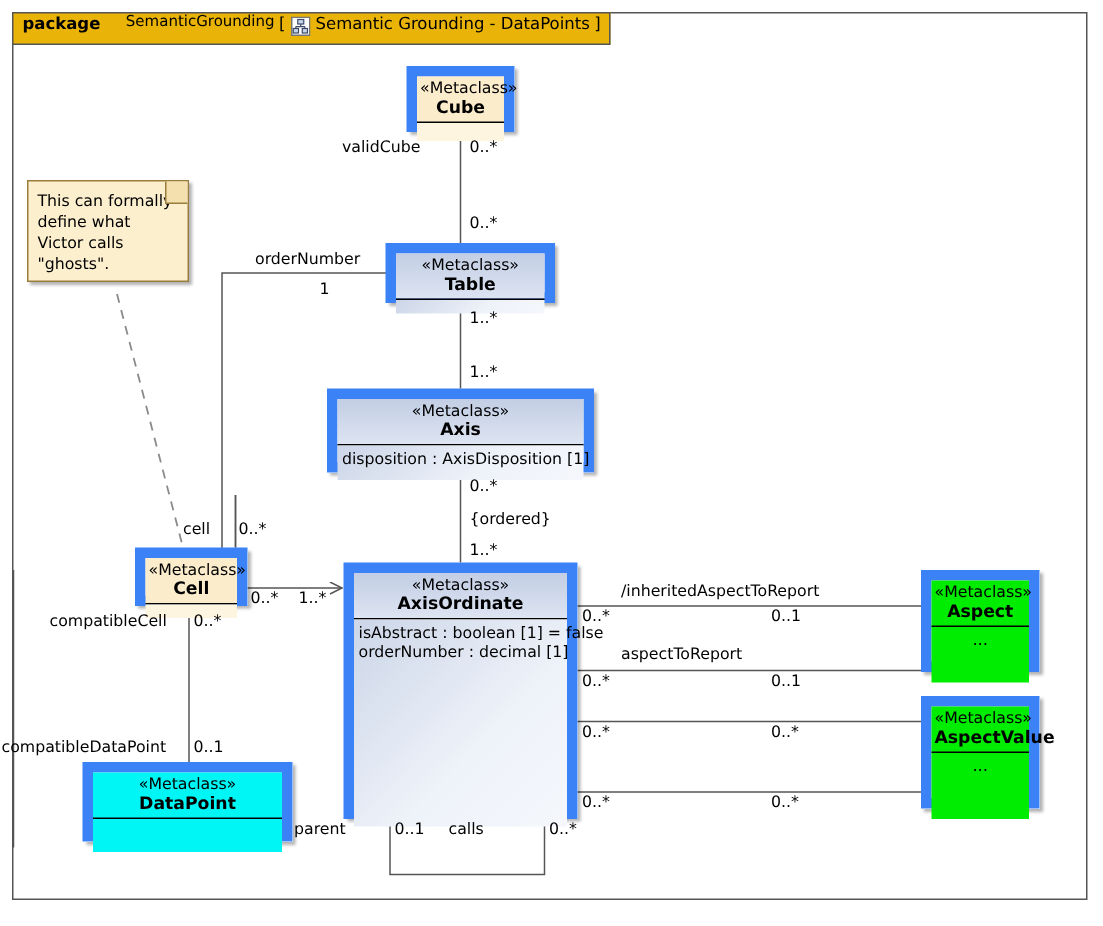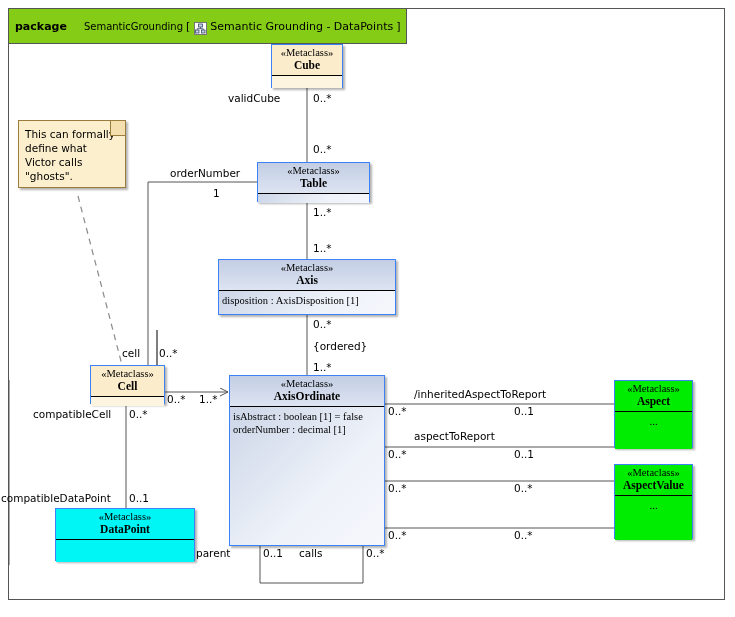--- a/index.html
+++ b/index.html
@@ -5,32 +5,32 @@
   html,body{margin:0;padding:0;background:#ffffff;}
   body{width:735px;height:617px;position:relative;
        font-family:"DejaVu Sans","Liberation Sans",sans-serif;
        -webkit-font-smoothing:none;}
   #canvas{position:absolute;left:0;top:0;width:735px;height:617px;overflow:hidden;}
   svg#wires{position:absolute;left:0;top:0;width:735px;height:617px;}
 
   
   .frame{position:absolute;left:8px;top:8px;width:717px;height:592px;
          border:1px solid #555555;box-sizing:border-box;background:transparent;}
-  .frame-tab{position:absolute;left:8px;top:8px;height:36px;
-             border:1px solid #555555;box-sizing:border-box;background:#84cc16;
-             display:flex;align-items:center;padding:0 6px;white-space:nowrap;}
+  .frame-tab{position:absolute;left:8px;top:8px;height:22px;
+             border:1px solid #555555;box-sizing:border-box;background:#eab308;
+             display:flex;align-items:flex-start;padding:0 6px;white-space:nowrap;}
   .frame-tab .kw{font-weight:bold;font-size:11px;color:#000;}
   .frame-tab .nm{font-size:10px;color:#000;margin-left:17px;}
   .frame-tab .brk{font-size:11px;color:#000;margin-left:3px;}
   .frame-tab .dname{font-size:11px;color:#000;margin-left:3px;}
   .tabicon{width:13px;height:13px;margin-left:4px;display:inline-block;position:relative;}
 
   
-  .cls{position:absolute;box-sizing:border-box;border:1px solid #3b82f6;
-       box-shadow:2px 2px 2px rgba(0,0,0,.30);font-family:Liberation Serif, serif;}
+  .cls{position:absolute;box-sizing:border-box;border:7px solid #3b82f6;
+       box-shadow:2px 2px 2px rgba(0,0,0,.30);}
   .cls .hdr{box-sizing:border-box;text-align:center;padding:2px 2px 3px 2px;
             border-bottom:1px solid #000000;}
   .cls .stereo{font-size:10.5px;line-height:12px;color:#000;}
   .cls .name{font-size:11.5px;line-height:13px;font-weight:bold;color:#000;}
   .cls .body{box-sizing:border-box;}
   .cls .attr{font-size:10.5px;line-height:13px;color:#000;padding-left:3px;white-space:nowrap;}
   .cls .dots{font-size:11px;line-height:14px;color:#000;text-align:center;padding-top:2px;}
 
   
   .blue .hdr{background:linear-gradient(180deg,#c3cee4 0%,#dde4f2 100%);}

